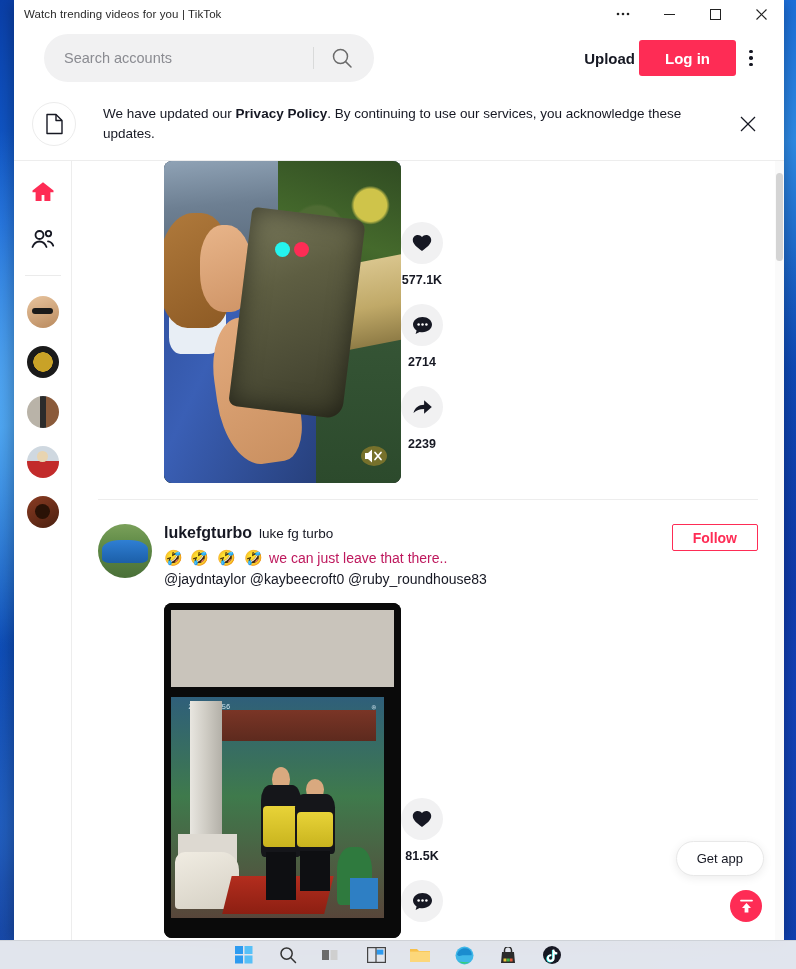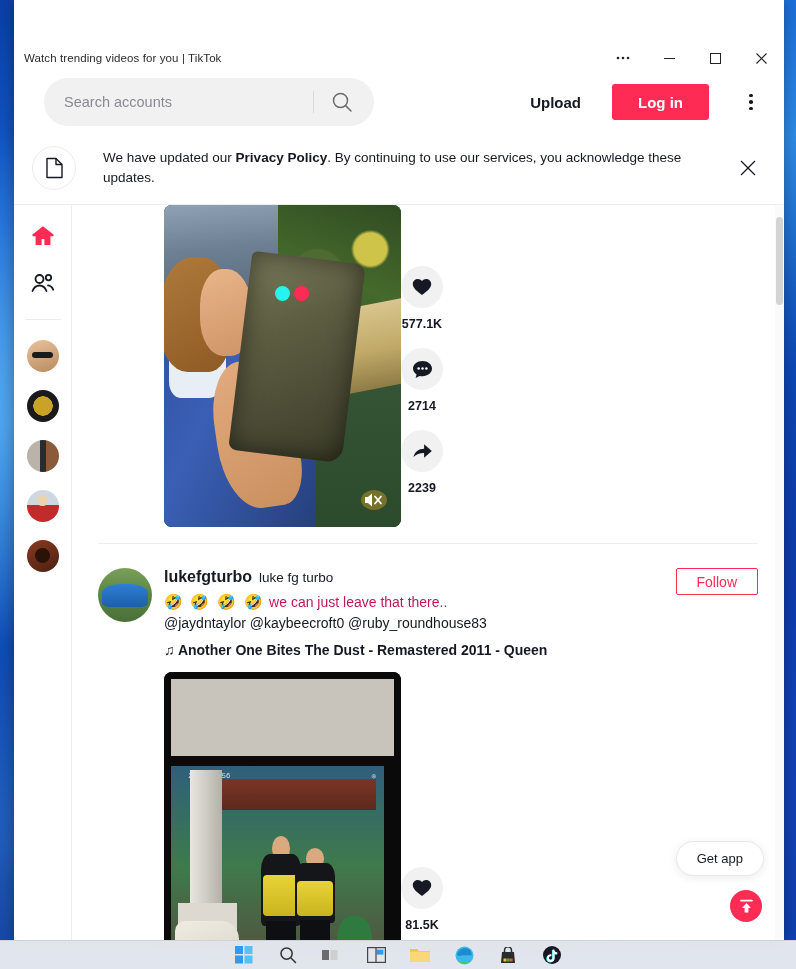--- a/index.html
+++ b/index.html
@@ -29,21 +29,20 @@
     background: #fff;
     box-shadow: 0 2px 16px rgba(0,0,0,.35);
     display: flex; flex-direction: column;
     overflow: hidden;
   }
   .titlebar {
     height: 28px; background: #fff;
     display: flex; align-items: center;
     padding: 0 0 0 10px; flex: none;
     position: relative;
-    margin-top: 44px;
   }
   .tb-title {
     font-size: 11.5px; color: #2b2b2b; letter-spacing: .1px;
     white-space: nowrap;
   }
   .tb-ctrls { margin-left: auto; display: flex; height: 28px; }
   .tb-btn {
     width: 46px; height: 28px; display: flex; align-items: center; justify-content: center;
     color: #222; font-size: 12px;
   }
@@ -81,21 +80,21 @@
     flex: 1; font-size: 14.5px; color: #161823;
     font-family: "Liberation Sans", sans-serif;
   }
   .search-input::placeholder { color: #8a8b91; }
   .search-divider { width: 1px; height: 22px; background: #d9dada; }
   .search-btn {
     width: 56px; height: 40px; display: flex; align-items: center; justify-content: center;
     background: transparent; border: 0; cursor: pointer;
   }
 
-  .hdr-right { margin-left: auto; display: flex; align-items: center; gap: 31px; }
+  .hdr-right { margin-left: auto; display: flex; align-items: center; gap: 4px; }
   .upload-btn {
     background: none; border: 0; cursor: pointer;
     font-size: 15px; font-weight: bold; color: #161823;
     font-family: "Liberation Sans", sans-serif;
   }
   .login-btn {
     background: #fe2c55; color: #fff; border: 0; cursor: pointer;
     font-size: 15px; font-weight: bold; padding: 0 26px; height: 36px;
     border-radius: 3px; font-family: "Liberation Sans", sans-serif;
   }
@@ -162,21 +161,21 @@
   .post-meta { flex: 1; min-width: 0; }
   .name-row { display: flex; align-items: baseline; gap: 7px; }
   .uniq { font-size: 16px; font-weight: bold; color: #161823; cursor: pointer; }
   .nick { font-size: 13.5px; color: #161823; }
   .caption { font-size: 14px; color: #be185d; margin-top: 5px; line-height: 1.45; }
   .caption .emo { font-size: 15px; letter-spacing: 2px; }
   .mentions { font-size: 14px; color: #161823; margin-top: 0; line-height: 1.45; }
   .music { font-size: 14px; color: #161823; margin-top: 9px; font-weight: bold; }
   .follow-btn {
     flex: none; border: 1px solid #fe2c55; background: #fff;
-    color: #fe2c55; font-size: 14px; font-weight: normal;
+    color: #fe2c55; font-size: 14px; font-weight: bold;
     padding: 0 20px; height: 27px; border-radius: 2px; cursor: pointer;
     font-family: "Liberation Sans", sans-serif;
   }
 
   .video-row { display: flex; margin-top: 14px; padding-left: 66px; }
   .video-box {
     width: 237px; border-radius: 8px; overflow: hidden;
     position: relative; background: #000; flex: none;
   }
   .video1 { height: 322px; }
@@ -493,24 +492,20 @@
             <div class="post-meta">
               <div class="name-row">
                 <span class="uniq">lukefgturbo</span>
                 <span class="nick">luke fg turbo</span>
               </div>
               <div class="caption">
                 <span class="emo">🤣 🤣 🤣 🤣</span>
                 <span>we can just leave that there..</span>
               </div>
               <div class="mentions">@jaydntaylor @kaybeecroft0 @ruby_roundhouse83</div>
-              <div class="music">
-                <span>♫</span>
-                <span>Another One Bites The Dust - Remastered 2011 - Queen</span>
-              </div>
             </div>
             <button class="follow-btn">Follow</button>
           </div>
 
           <div class="video-row">
             <div class="video-box video2">
               <div class="v2-art">
                 <div class="v2-blank"></div>
                 <div class="v2-screen">
                   <div class="v2-awning"></div>

